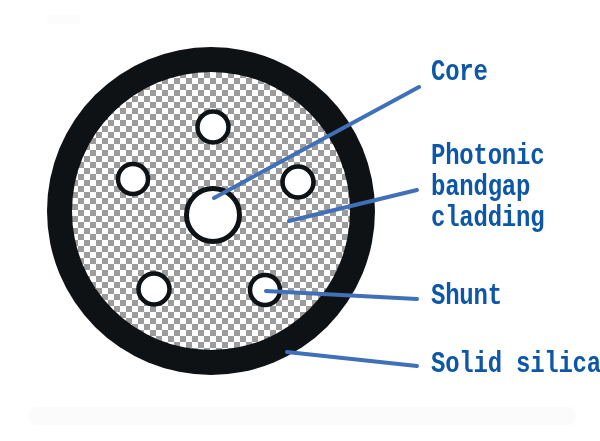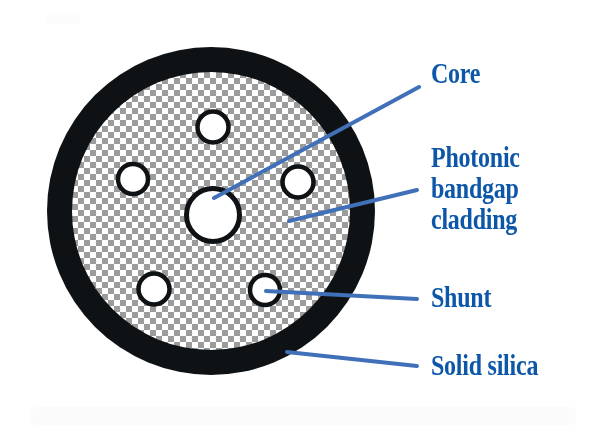--- a/index.html
+++ b/index.html
@@ -1,18 +1,18 @@
 <!DOCTYPE html>
 <html><head>
 <meta charset="utf-8">
 <style>
   html,body{margin:0;padding:0;background:#ffffff;}
   .canvas{
     position:relative;width:600px;height:441px;overflow:hidden;
-    background:#ffffff;font-family:Liberation Serif, serif;
+    background:#ffffff;font-family:Liberation Mono, monospace;
   }
   .wm{position:absolute;left:47px;top:15px;width:33px;height:9px;
       background:#fcfcfd;border-radius:2px;}
   .band{position:absolute;left:30px;top:407px;width:546px;height:18px;
       background:#fbfbfc;border-radius:6px;}
   svg.fiber{position:absolute;left:0;top:0;width:600px;height:441px;}
   .label{
     position:absolute;left:431px;
     font-weight:bold;font-size:30px;line-height:31px;
     letter-spacing:-0.3px;

